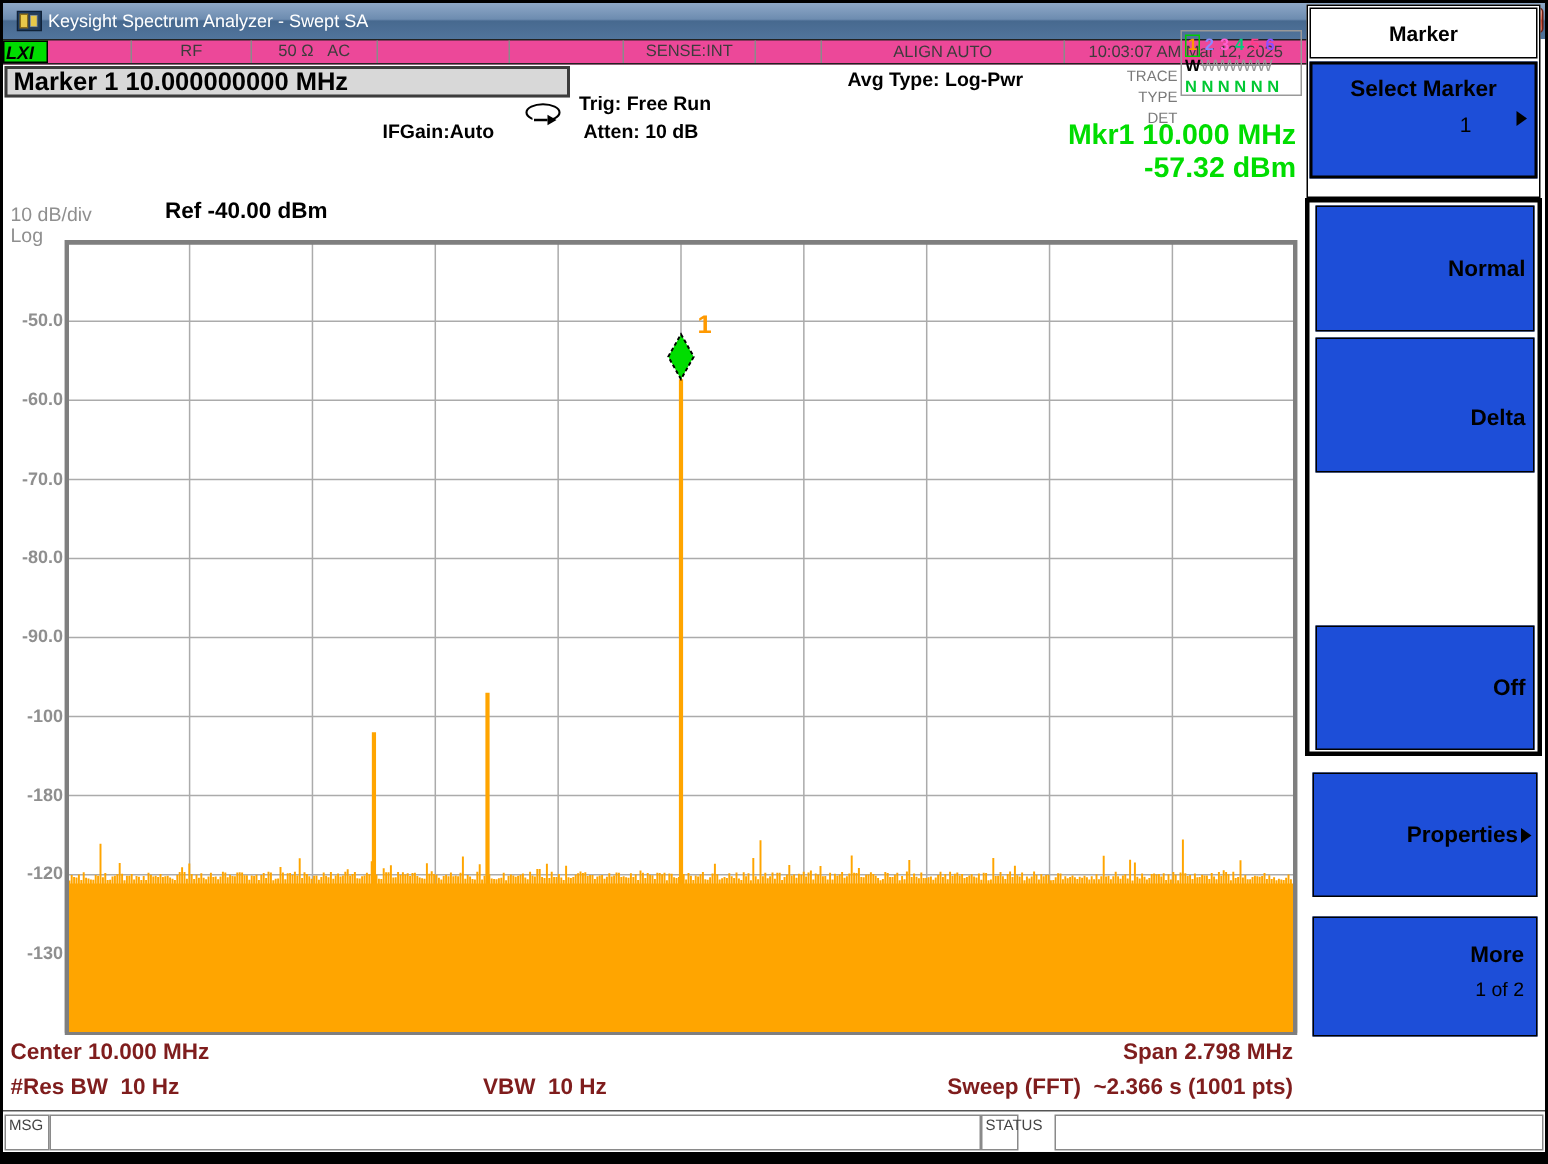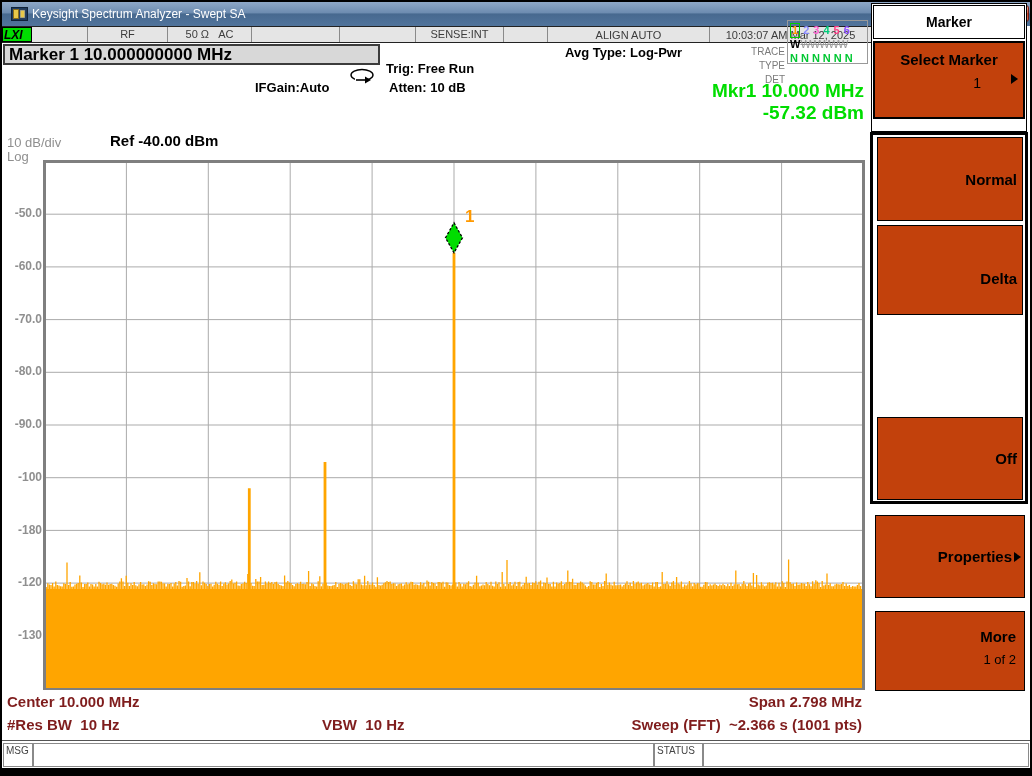--- a/index.html
+++ b/index.html
@@ -10,21 +10,21 @@
   
   .titlebar{position:absolute;left:0;top:0;width:1028px;height:24px;
     background:linear-gradient(#8ea8c7 0%,#6d8cb0 45%,#47698f 50%,#51749c 100%);}
   .title-text{position:absolute;left:30px;top:5px;color:#fff;font-size:12px;}
   .win-btn{position:absolute;top:3px;height:17px;border:1px solid #41506b;border-radius:3px;
     background:linear-gradient(#f4f8fc,#cfdcec 45%,#b4c7dd 50%,#d4e1f0);}
   .win-btn.close{background:linear-gradient(#f0a89a,#da6450 45%,#c64430 50%,#e27360);border-color:#6e1f13;}
   .glyph-center{position:absolute;left:0;top:0;width:100%;height:100%;display:flex;align-items:center;justify-content:center;}
 
   
-  .strip{position:absolute;left:0;top:24px;width:870px;height:17px;display:flex;background:#e5e5e5;border-bottom:1px solid #222;border-top:1px solid #222;}
+  .strip{position:absolute;left:0;top:24px;width:870px;height:17px;display:flex;background:#ec4899;border-bottom:1px solid #222;border-top:1px solid #222;}
   .strip-cell{flex:none;height:100%;border-right:1px solid #8a8a8a;font-size:11px;color:#3c3c3c;text-align:center;line-height:15px;overflow:hidden;white-space:nowrap;}
   .lxi{background:#00dd00;color:#000;font-weight:bold;font-style:italic;font-size:12px;text-align:left;padding-left:1px;border:1px solid #000;}
 
   .af-box{position:absolute;left:1px;top:18px;width:377px;height:21px;background:#d8d8d8;border:2px solid #3c3c3c;
     font-weight:bold;font-size:17px;line-height:17px;color:#000;padding-left:4px;white-space:nowrap;}
 
   .ann{position:absolute;font-weight:bold;font-size:13px;color:#000;white-space:nowrap;}
   .gray-lab{position:absolute;font-size:13px;color:#8f8f8f;white-space:nowrap;}
 
   
@@ -45,21 +45,21 @@
 
   
   .statusbar{position:absolute;left:0;top:738px;width:1028px;height:28px;background:#fff;border-top:1px solid #555;}
   .sb-cell{position:absolute;top:2px;height:24px;border:1px solid #8a8a8a;font-size:10px;color:#444;padding:1px 2px;}
 
   
   .menu-grp1{position:absolute;left:869px;top:1px;width:156px;height:129px;border:1px solid #000;background:#fff;}
   .menu-title{position:absolute;left:871px;top:3px;width:152px;height:34px;border:1px solid #000;
     font-weight:bold;font-size:14px;text-align:center;line-height:32px;background:#fff;}
   .menu-grp2{position:absolute;left:868px;top:130px;width:158px;height:372px;border:3px solid #000;background:#fff;}
-  .mbtn{position:absolute;background:#c2410c;border:2px solid #000;}
+  .mbtn{position:absolute;background:#1d4ed8;border:2px solid #000;}
   .mbtn .rlabel{position:absolute;right:5px;font-weight:bold;font-size:15px;white-space:nowrap;}
   .arrow-right{position:absolute;}
 </style>
 </head>
 <body>
 
 <div class="screen">
   <div class="win">
 
     <div class="titlebar">
@@ -167,21 +167,21 @@
 
     <div class="bot" style="left:5px;top:691px">Center 10.000 MHz</div>
     <div class="bot" style="right:168px;top:691px">Span 2.798 MHz</div>
     <div class="bot" style="left:5px;top:714px">#Res BW&nbsp;&nbsp;10 Hz</div>
     <div class="bot" style="left:320px;top:714px">VBW&nbsp;&nbsp;10 Hz</div>
     <div class="bot" style="right:168px;top:714px">Sweep (FFT)&nbsp;&nbsp;~2.366 s (1001 pts)</div>
 
     <div class="statusbar">
       <div class="sb-cell" style="left:1px;width:30px">MSG</div>
       <div class="sb-cell" style="left:31px;width:621px"></div>
-      <div class="sb-cell" style="left:652px;width:49px">STATUS</div>
+      <div class="sb-cell" style="left:652px;width:25px">STATUS</div>
       <div class="sb-cell" style="left:701px;width:326px"></div>
     </div>
 
     <div class="menu-grp1"></div>
     <div class="menu-title">Marker</div>
     <div class="mbtn" style="left:871px;top:39px;width:152px;height:78px;border-width:2px">
       <div style="position:absolute;left:0;top:8px;width:100%;text-align:center;font-weight:bold;font-size:15px">Select Marker</div>
       <svg class="arrow-right" style="right:4px;top:30px" width="9" height="12">
           <path d="M1,1 L8,6 L1,11 Z" fill="#000"></path>
         </svg>

